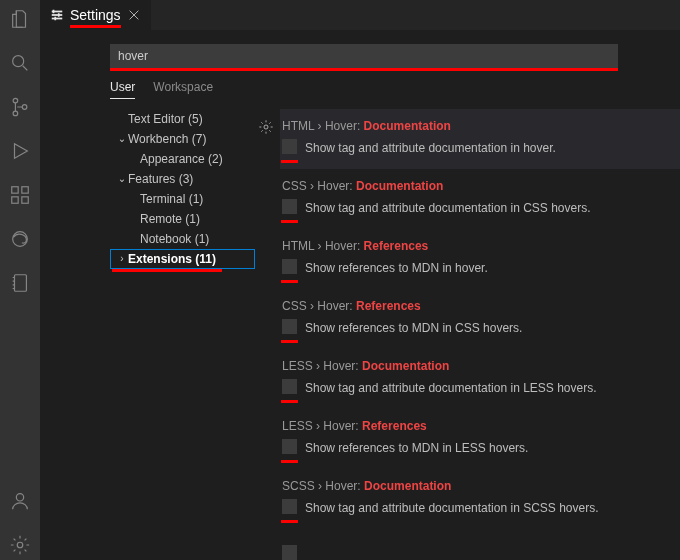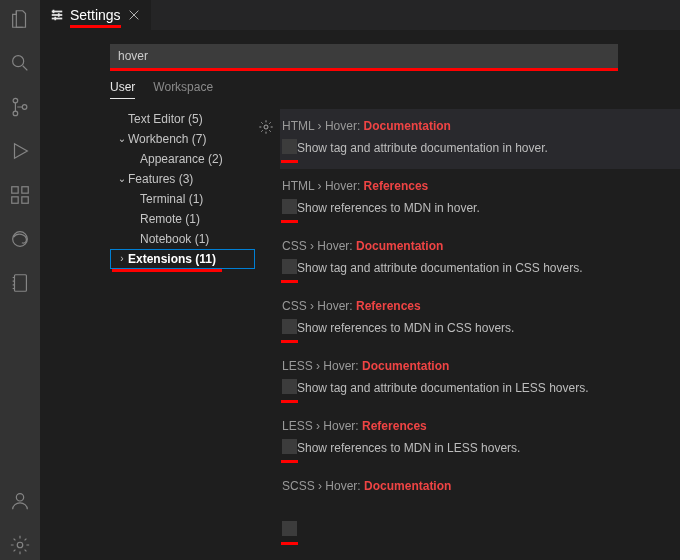--- a/index.html
+++ b/index.html
@@ -29,21 +29,21 @@
   .tree .sel .lbl{ font-weight:600; color:#ffffff; }
   .tree .rel{position:relative; display:inline-block;}
   .tree .extann::after{ content:""; position:absolute; left:-16px; right:-6px; bottom:-3px; height:3px; background:#ff0000;}
   .settings { flex:1; font-size:12px; padding-left:25px; }
   .setting { padding:10px 6px 12px 2px; position:relative; }
   .setting.hovered { background:#29292d; }
   .setting .gear { position:absolute; left:-22px; top:10px; width:16px; height:16px; }
   .setting .gear svg{width:16px;height:16px;stroke:#c5c5c5;fill:none;stroke-width:1.2;}
   .crumb { color:#999; }
   .sname { color:#ef4444; font-weight:600; }
-  .ctrl { display:flex; align-items:center; gap:0; margin-top:6px; color:#bdbdbd; }
+  .ctrl { display:flex; align-items:center; gap:8px; margin-top:6px; color:#bdbdbd; }
   .cb { width:15px; height:15px; background:#3c3c3c; border:1px solid #3c3c3c; display:inline-block; position:relative;}
   .cbwrap { position:relative; display:inline-block; }
   .cbwrap::after{content:"";position:absolute;left:-1px;right:-1px;bottom:-6px;height:3px;background:#ff0000;}
 </style>
 </head>
 <body>
 
 <div class="activitybar">
   <span><svg viewBox="0 0 24 24">
         <path d="M8 3h7l3 3v15H8z"></path>
@@ -158,34 +158,34 @@
                 <circle cx="12" cy="12" r="3"></circle>
                 <path d="M12 2v3M12 19v3M2 12h3M19 12h3M5 5l2 2M17 17l2 2M19 5l-2 2M7 17l-2 2"></path>
               </svg></span>
           <div><span class="crumb">HTML › Hover: </span><span class="sname">Documentation</span></div>
           <div class="ctrl">
               <span class="cbwrap"><span class="cb"></span></span>
               <span>Show tag and attribute documentation in hover.</span>
             </div>
         </div>
         <div class="setting">
+          <div><span class="crumb">CSS › Hover: </span><span class="sname">Documentation</span></div>
+          <div class="ctrl">
+              <span class="cbwrap"><span class="cb"></span></span>
+              <span>Show tag and attribute documentation in CSS hovers.</span>
+            </div>
+        </div>
+        <div class="setting">
           <div><span class="crumb">HTML › Hover: </span><span class="sname">References</span></div>
           <div class="ctrl">
               <span class="cbwrap"><span class="cb"></span></span>
               <span>Show references to MDN in hover.</span>
             </div>
         </div>
         <div class="setting">
-          <div><span class="crumb">CSS › Hover: </span><span class="sname">Documentation</span></div>
-          <div class="ctrl">
-              <span class="cbwrap"><span class="cb"></span></span>
-              <span>Show tag and attribute documentation in CSS hovers.</span>
-            </div>
-        </div>
-        <div class="setting">
           <div><span class="crumb">CSS › Hover: </span><span class="sname">References</span></div>
           <div class="ctrl">
               <span class="cbwrap"><span class="cb"></span></span>
               <span>Show references to MDN in CSS hovers.</span>
             </div>
         </div>
         <div class="setting">
           <div><span class="crumb">LESS › Hover: </span><span class="sname">Documentation</span></div>
           <div class="ctrl">
               <span class="cbwrap"><span class="cb"></span></span>
@@ -194,20 +194,24 @@
         </div>
         <div class="setting">
           <div><span class="crumb">LESS › Hover: </span><span class="sname">References</span></div>
           <div class="ctrl">
               <span class="cbwrap"><span class="cb"></span></span>
               <span>Show references to MDN in LESS hovers.</span>
             </div>
         </div>
         <div class="setting">
           <div><span class="crumb">SCSS › Hover: </span><span class="sname">Documentation</span></div>
+          <div class="ctrl">
+              <span class="cbwrap"><span class="cb"></span></span>
+              <span>Show tag and attribute documentation in SCSS hovers.</span>
+            </div>
         </div>
         <div class="setting">
           <div class="ctrl">
               <span class="cbwrap"><span class="cb"></span></span>
             </div>
         </div>
 
       </div>
     </div>
   </div>

